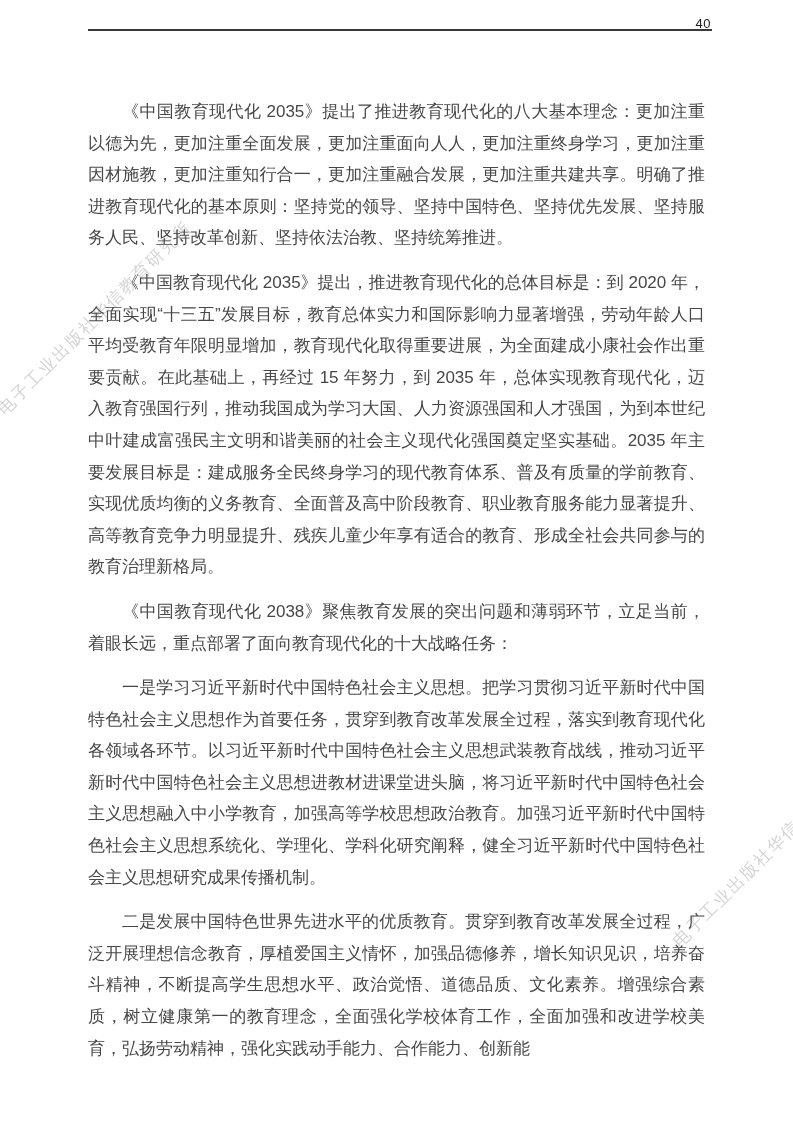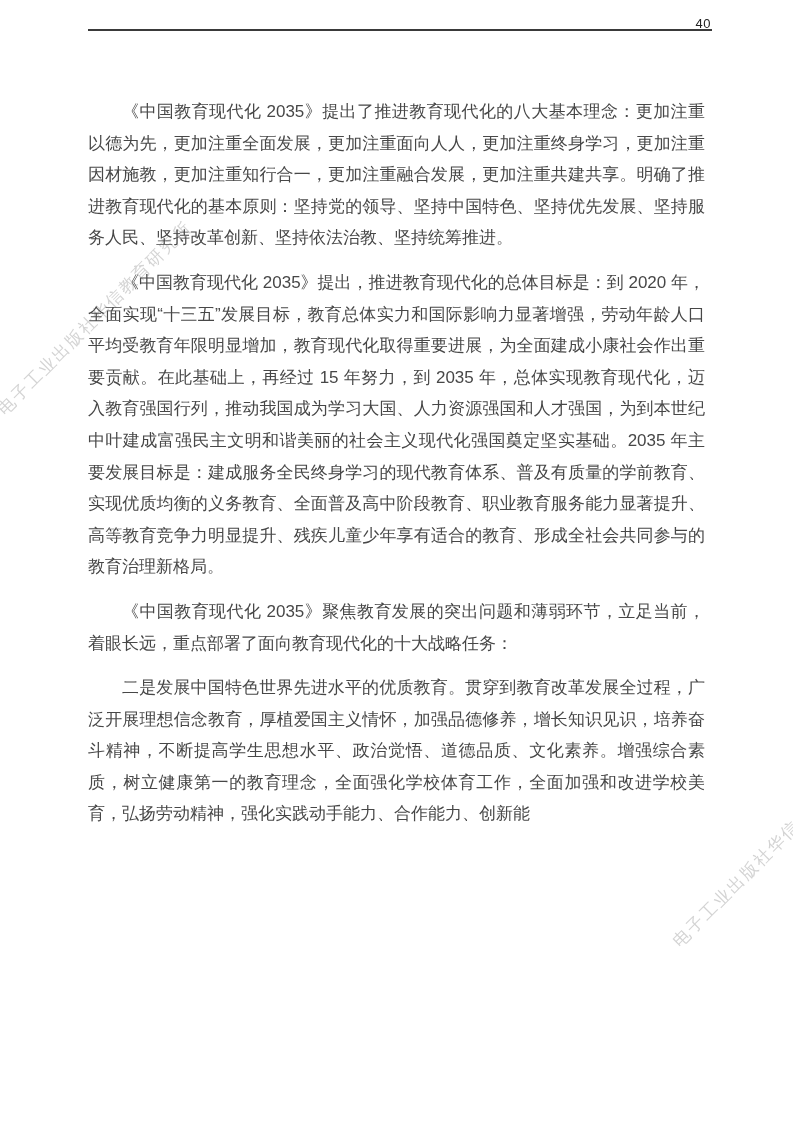--- a/index.html
+++ b/index.html
@@ -62,15 +62,16 @@
 
 <div class="header-rule"></div>
 
 <div class="watermark wm-1">电子工业出版社华信教育研究所</div>
 
 <div class="watermark wm-2">电子工业出版社华信教育研究所</div>
 
 <div class="content">
   <p class="para">《中国教育现代化 2035》提出了推进教育现代化的八大基本理念：更加注重以德为先，更加注重全面发展，更加注重面向人人，更加注重终身学习，更加注重因材施教，更加注重知行合一，更加注重融合发展，更加注重共建共享。明确了推进教育现代化的基本原则：坚持党的领导、坚持中国特色、坚持优先发展、坚持服务人民、坚持改革创新、坚持依法治教、坚持统筹推进。</p>
   <p class="para">《中国教育现代化 2035》提出，推进教育现代化的总体目标是：到 2020 年，全面实现“十三五”发展目标，教育总体实力和国际影响力显著增强，劳动年龄人口平均受教育年限明显增加，教育现代化取得重要进展，为全面建成小康社会作出重要贡献。在此基础上，再经过 15 年努力，到 2035 年，总体实现教育现代化，迈入教育强国行列，推动我国成为学习大国、人力资源强国和人才强国，为到本世纪中叶建成富强民主文明和谐美丽的社会主义现代化强国奠定坚实基础。2035 年主要发展目标是：建成服务全民终身学习的现代教育体系、普及有质量的学前教育、实现优质均衡的义务教育、全面普及高中阶段教育、职业教育服务能力显著提升、高等教育竞争力明显提升、残疾儿童少年享有适合的教育、形成全社会共同参与的教育治理新格局。</p>
-  <p class="para">《中国教育现代化 2035》聚焦教育发展的突出问题和薄弱环节，立足当前，着眼长远，重点部署了面向教育现代化的十大战略任务：</p>
+  <p class="para">《中国教育现代化 2038》聚焦教育发展的突出问题和薄弱环节，立足当前，着眼长远，重点部署了面向教育现代化的十大战略任务：</p>
+  <p class="para">一是学习习近平新时代中国特色社会主义思想。把学习贯彻习近平新时代中国特色社会主义思想作为首要任务，贯穿到教育改革发展全过程，落实到教育现代化各领域各环节。以习近平新时代中国特色社会主义思想武装教育战线，推动习近平新时代中国特色社会主义思想进教材进课堂进头脑，将习近平新时代中国特色社会主义思想融入中小学教育，加强高等学校思想政治教育。加强习近平新时代中国特色社会主义思想系统化、学理化、学科化研究阐释，健全习近平新时代中国特色社会主义思想研究成果传播机制。</p>
   <p class="para">二是发展中国特色世界先进水平的优质教育。贯穿到教育改革发展全过程，广泛开展理想信念教育，厚植爱国主义情怀，加强品德修养，增长知识见识，培养奋斗精神，不断提高学生思想水平、政治觉悟、道德品质、文化素养。增强综合素质，树立健康第一的教育理念，全面强化学校体育工作，全面加强和改进学校美育，弘扬劳动精神，强化实践动手能力、合作能力、创新能</p>
 </div>
 
 </body></html>

